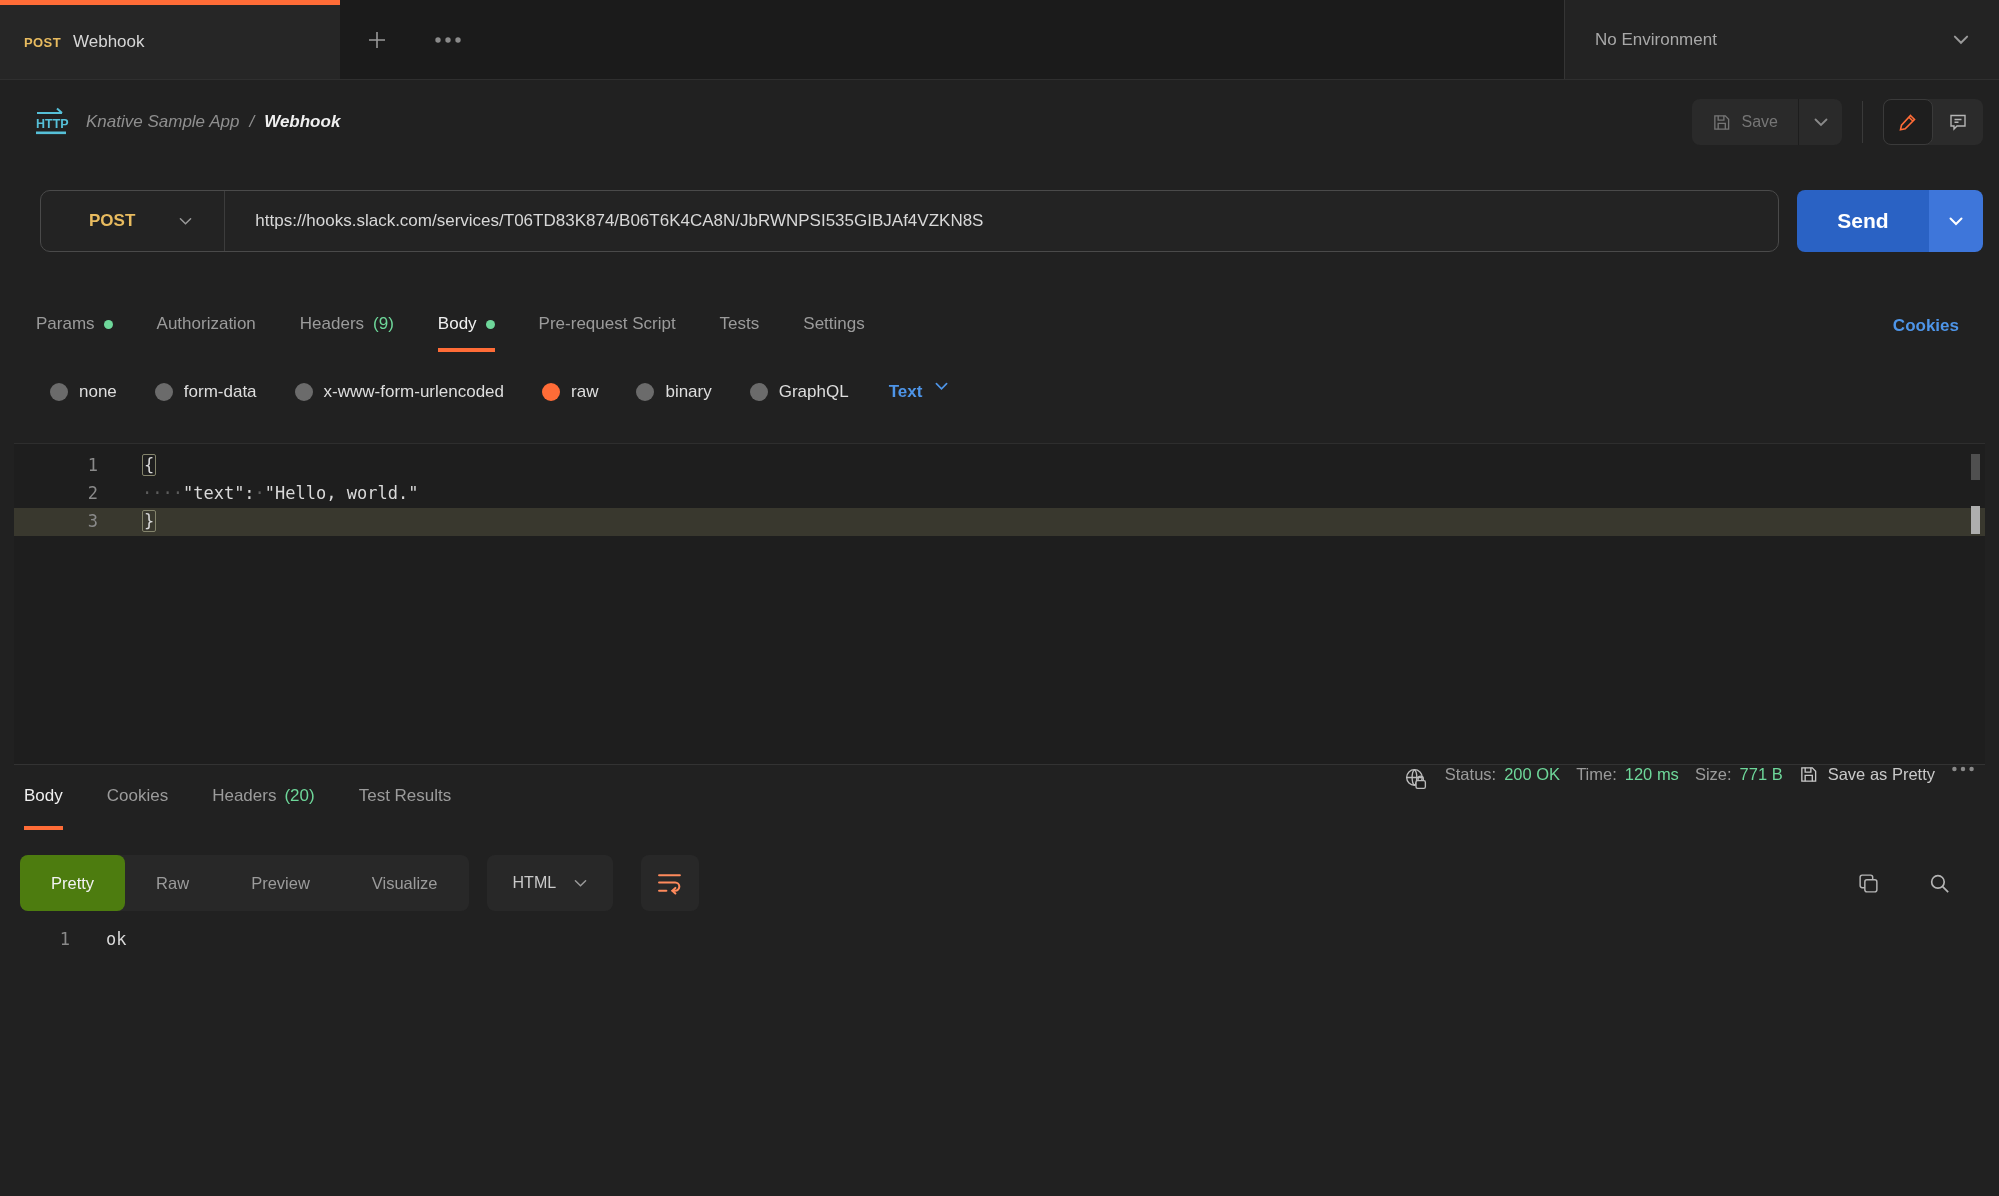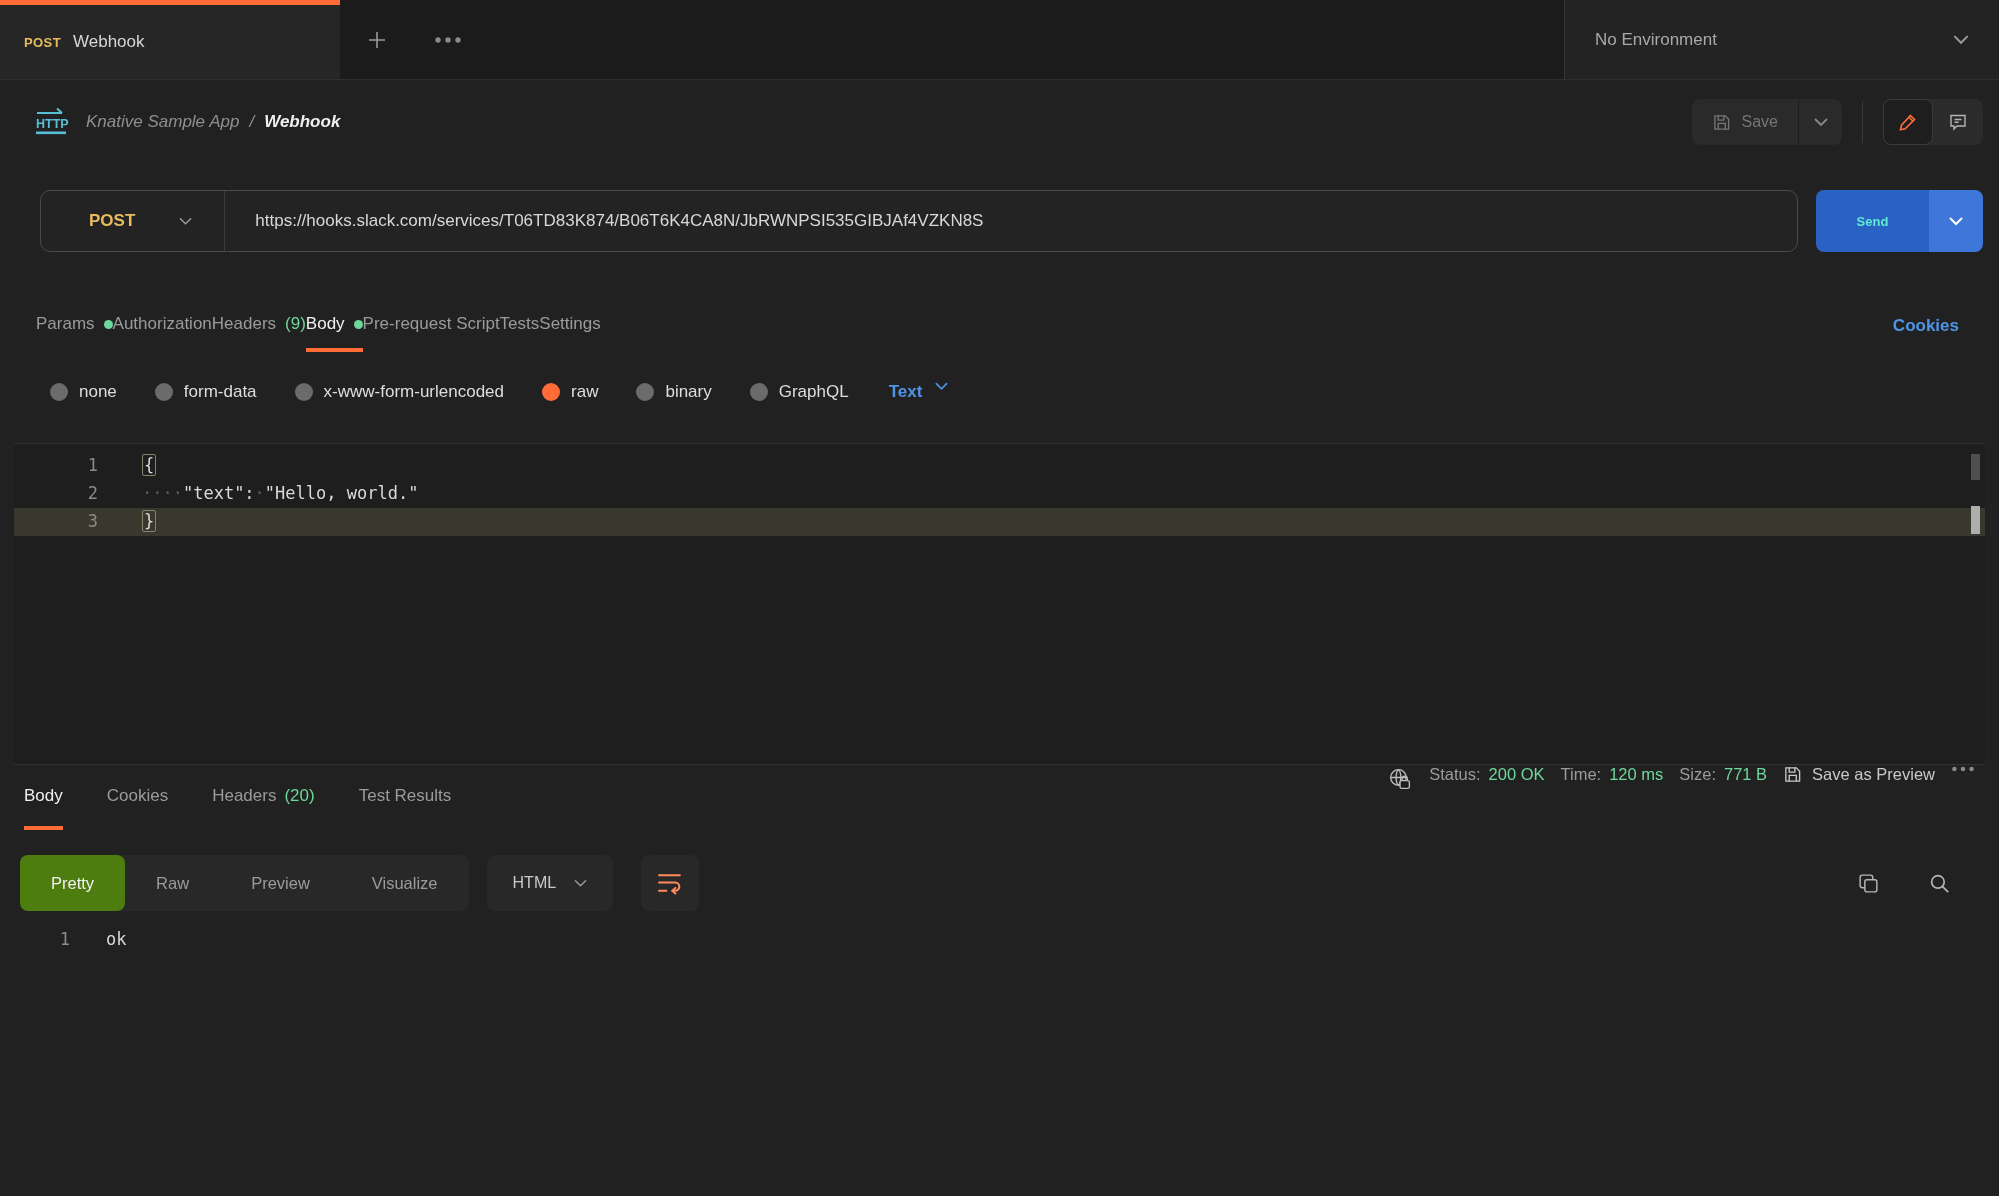--- a/index.html
+++ b/index.html
@@ -37,26 +37,26 @@
   .edit-btn.pencil { background:#1e1e1e; border:1px solid #3a3a3a; border-radius:8px; }
 
   
   .url-row { display:flex; margin:26px 16px 0 40px; height:62px; }
   .url-bar { flex:1; display:flex; align-items:center; border:1px solid #4a4a4a; border-radius:10px; background:#232323; }
   .method-select { display:flex; align-items:center; gap:44px; padding:0 32px 0 48px; height:100%; cursor:pointer; }
   .method-label { color:#e8bb5f; font-size:17px; font-weight:700; }
   .url-divider { width:1px; height:100%; background:#3c3c3c; }
   .url-text { padding-left:30px; font-size:17px; color:#d8d8d8; white-space:nowrap; overflow:hidden; }
   .send-group { display:flex; margin-left:18px; }
-  .send-btn { width:113px; background:#2a62c4; color:#5eead4; font-weight:700; font-size:13px; border-radius:8px 0 0 8px; display:flex; align-items:center; justify-content:center; cursor:pointer; }
+  .send-btn { width:132px; background:#2a62c4; color:#ffffff; font-weight:700; font-size:21px; border-radius:8px 0 0 8px; display:flex; align-items:center; justify-content:center; cursor:pointer; }
   .send-caret { width:54px; background:#3e76da; border-radius:0 8px 8px 0; display:flex; align-items:center; justify-content:center; color:#fff; cursor:pointer; }
 
   
   .req-tabs { display:flex; align-items:stretch; margin:48px 40px 0 36px; height:52px; font-size:17px; }
-  .req-tab-list { display:flex; }
+  .req-tab-list { display:flex; gap:44px; }
   .req-tab { display:flex; align-items:center; gap:9px; color:#9b9b9b; border-bottom:4px solid transparent; cursor:pointer; }
   .req-tab.active { color:#f0f0f0; border-bottom-color:#ff6c37; }
   .green-dot { width:9px; height:9px; border-radius:50%; background:#6ed79a; display:inline-block; }
   .tab-count { color:#6ed79a; }
   .cookies { margin-left:auto; display:flex; align-items:center; color:#4e95e8; font-weight:700; cursor:pointer; }
 
   
   .radio-row { display:flex; align-items:center; margin:14px 40px 0 50px; height:52px; font-size:17px; color:#dedede; }
   .radio-list { display:flex; gap:38px; }
   .radio-item { display:flex; align-items:center; gap:11px; cursor:pointer; }
@@ -318,21 +318,21 @@
     <div class="meta-pair">
       <span>Size:</span>
       <span class="meta-value">771 B</span>
     </div>
     <div class="save-example">
       <svg width="19" height="19" viewBox="0 0 20 20" fill="none" stroke="#c9c9c9" stroke-width="1.4">
         <path d="M3 3 h11 l3.5 3.5 V17 H3 z"></path>
           <path d="M6.5 3 v4.5 h6 V3"></path>
           <path d="M6.5 17 v-6 h7.5 v6"></path>
       </svg>
-      <span>Save as Preview</span>
+      <span>Save as Pretty</span>
     </div>
     <span class="icon-btn">
       <svg width="24" height="8" viewBox="0 0 28 8">
           <circle cx="4" cy="4" r="2.6" fill="#8a8a8a"></circle>
           <circle cx="14" cy="4" r="2.6" fill="#8a8a8a"></circle>
           <circle cx="24" cy="4" r="2.6" fill="#8a8a8a"></circle>
         </svg>
     </span>
   </div>
 </div>

